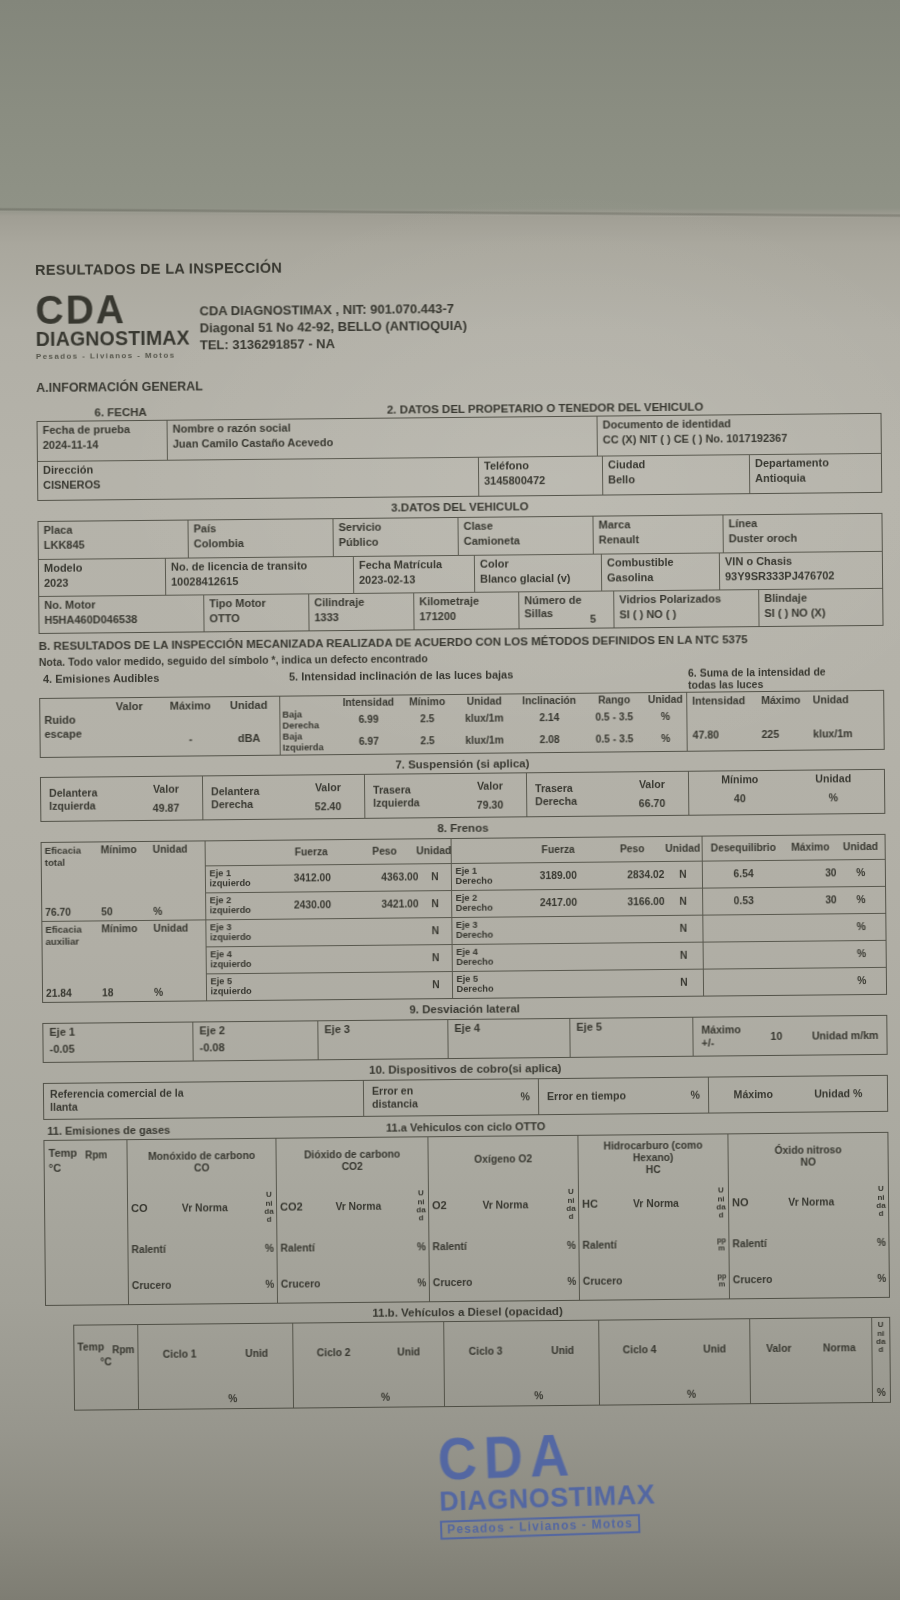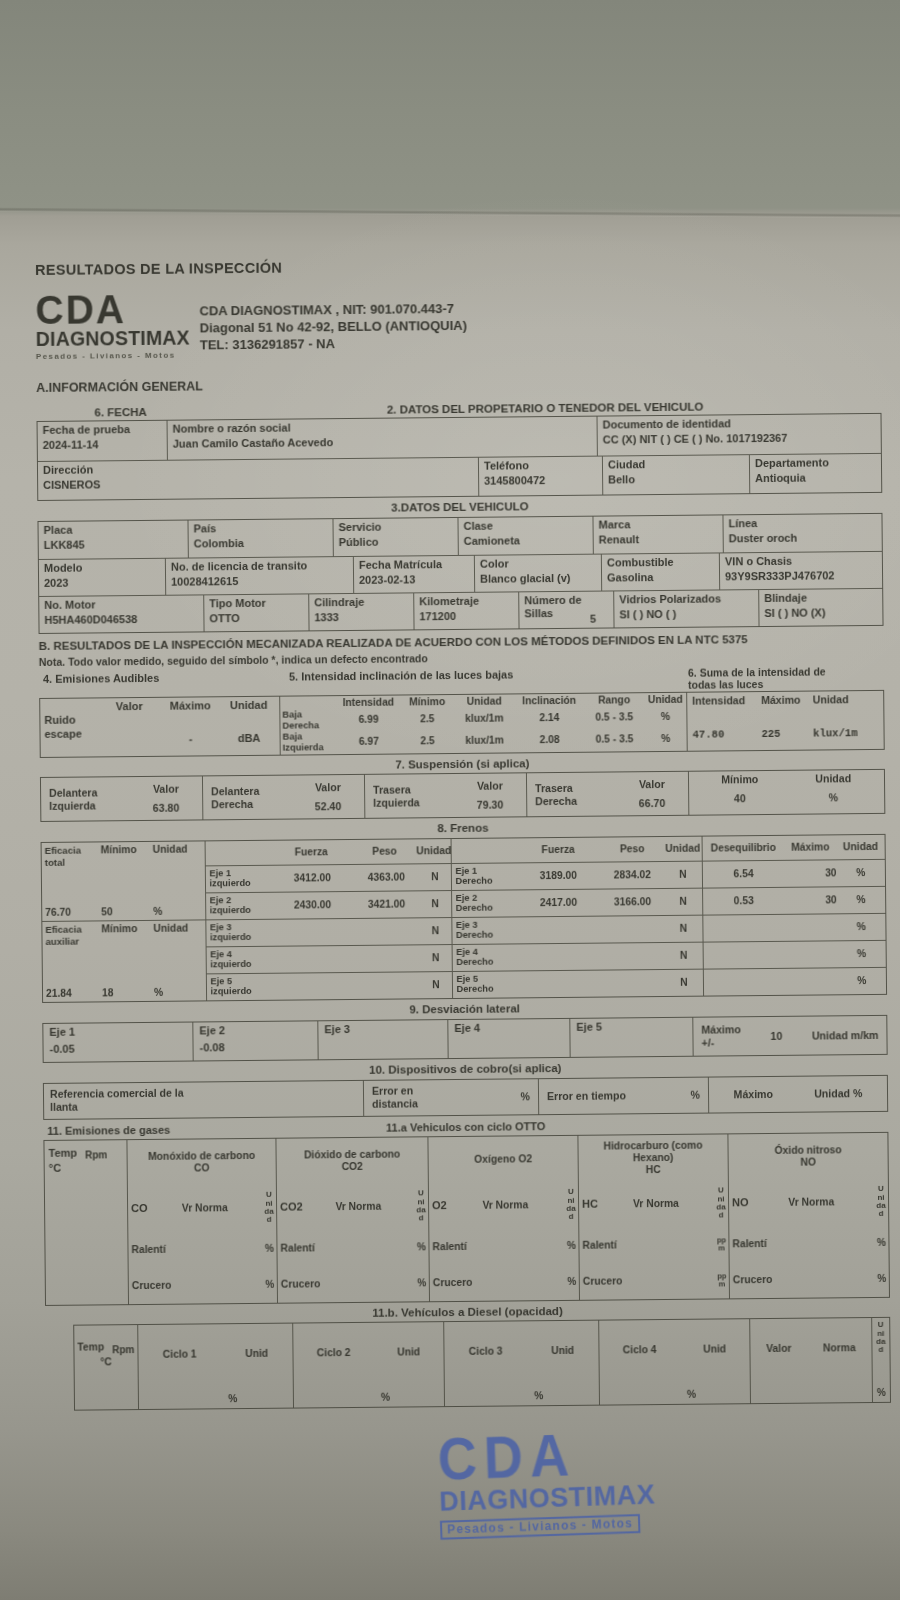--- a/index.html
+++ b/index.html
@@ -67,21 +67,21 @@
 .box-a { width:240px; display:grid; grid-template-columns:56px 58px 64px 1fr; padding:2px 4px; }
 .box-a .h { align-self:start; }
 .box-a .ruido { grid-row:1/3; align-self:center; }
 .box-a .v { align-self:center; text-align:center; }
 .box-b { flex:1; display:grid; grid-template-columns:52px 1fr .72fr .95fr .95fr .95fr .55fr; padding:1px 2px; font-size:10.3px; }
 .box-b .h { text-align:center; align-self:start; font-size:10.3px; }
 .box-b .bl { font-size:9.3px; align-self:center; }
 .box-b .v { text-align:center; align-self:center; }
 .box-c { width:196px; display:grid; grid-template-columns:1fr .75fr .95fr; padding:2px 5px; font-size:10.6px; }
 .box-c .h { align-self:start; }
-.box-c .v { align-self:center;font-family:Liberation Mono, monospace; }
+.box-c .v { align-self:center; }
 
 
 .tsus { display:flex; height:45px; }
 .sp { width:162px; display:flex; padding:2px 4px; }
 .sp .nm { width:58%; font-size:10.6px; align-self:center; padding-left:4px; }
 .sp .vr { width:42%; text-align:center; font-size:10.6px; display:flex; flex-direction:column; justify-content:space-around; }
 .sp-last { flex:1; display:grid; grid-template-columns:1fr 1fr; padding:2px 4px; text-align:center; font-size:10.6px; }
 
 
 .tfr { display:flex; }
@@ -94,21 +94,21 @@
 .fg3 { width:251px; }
 .fg4 { width:183px; }
 .frh { height:24px; display:flex; align-items:center; font-size:10.3px; }
 .frh .sp1 { width:64px; }
 .frh .f { width:84px; text-align:center; }
 .frh .p { width:64px; text-align:center; }
 .frh .u { flex:1; text-align:center; }
 .fr-row { height:27px; display:flex; align-items:center; font-size:10.3px; }
 .fr-row .lab { width:64px; font-size:9.3px; line-height:1.05; padding-left:3px; }
 .fr-row .f { width:84px; text-align:center; }
-.fr-row .p { width:64px; text-align:center; }
+.fr-row .p { width:64px; text-align:right; }
 .fr-row .u { flex:1; text-align:center; }
 .frh4 { height:24px; display:flex; align-items:center; font-size:10.3px; }
 .frh4 .d { width:82px; text-align:center; }
 .frh4 .m { width:52px; text-align:center; }
 .frh4 .u { flex:1; text-align:center; }
 .fr4-row { height:27px; display:flex; align-items:center; font-size:10.3px; }
 .fr4-row .d { width:82px; text-align:center; }
 .fr4-row .m { width:52px; text-align:right; }
 .fr4-row .u { flex:1; text-align:center; }
 
@@ -377,21 +377,21 @@
   </div>
 
   <div class="sect">7. Suspensión (si aplica)</div>
 
   <div class="t tsus">
     <div class="sp bd-r">
       <div class="nm pre">Delantera
 Izquierda</div>
       <div class="vr">
           <span>Valor</span>
-          <span>63.80</span>
+          <span>49.87</span>
         </div>
     </div>
     <div class="sp bd-r">
       <div class="nm pre">Delantera
 Derecha</div>
       <div class="vr">
           <span>Valor</span>
           <span>52.40</span>
         </div>
     </div>

